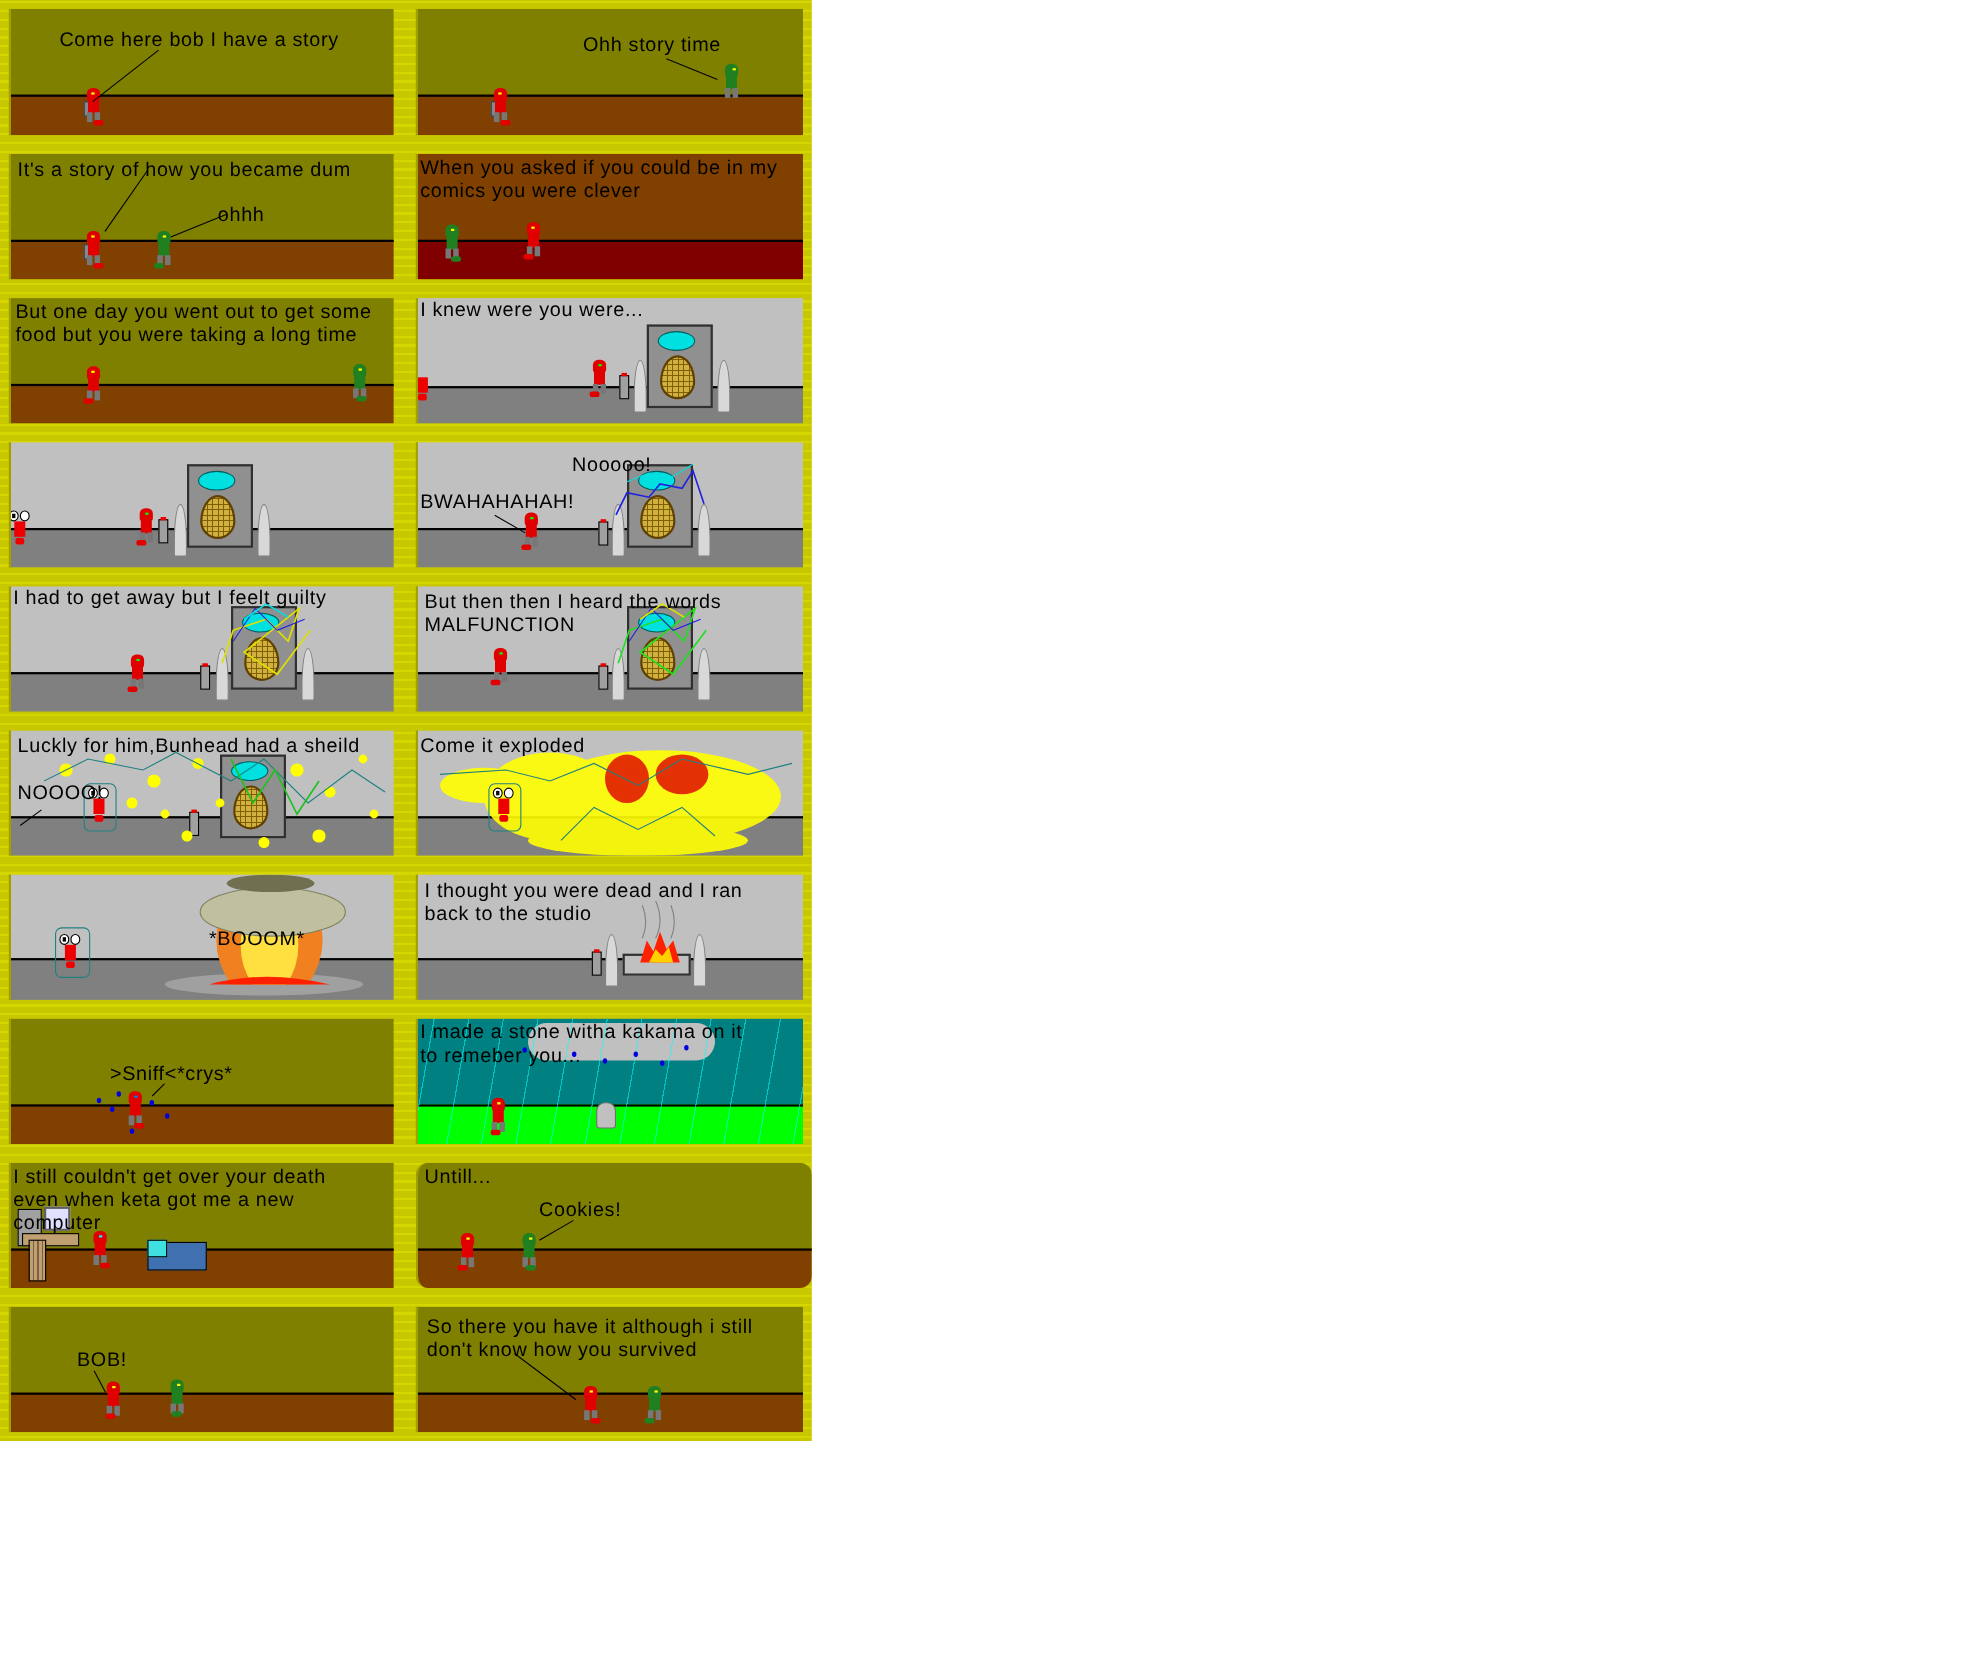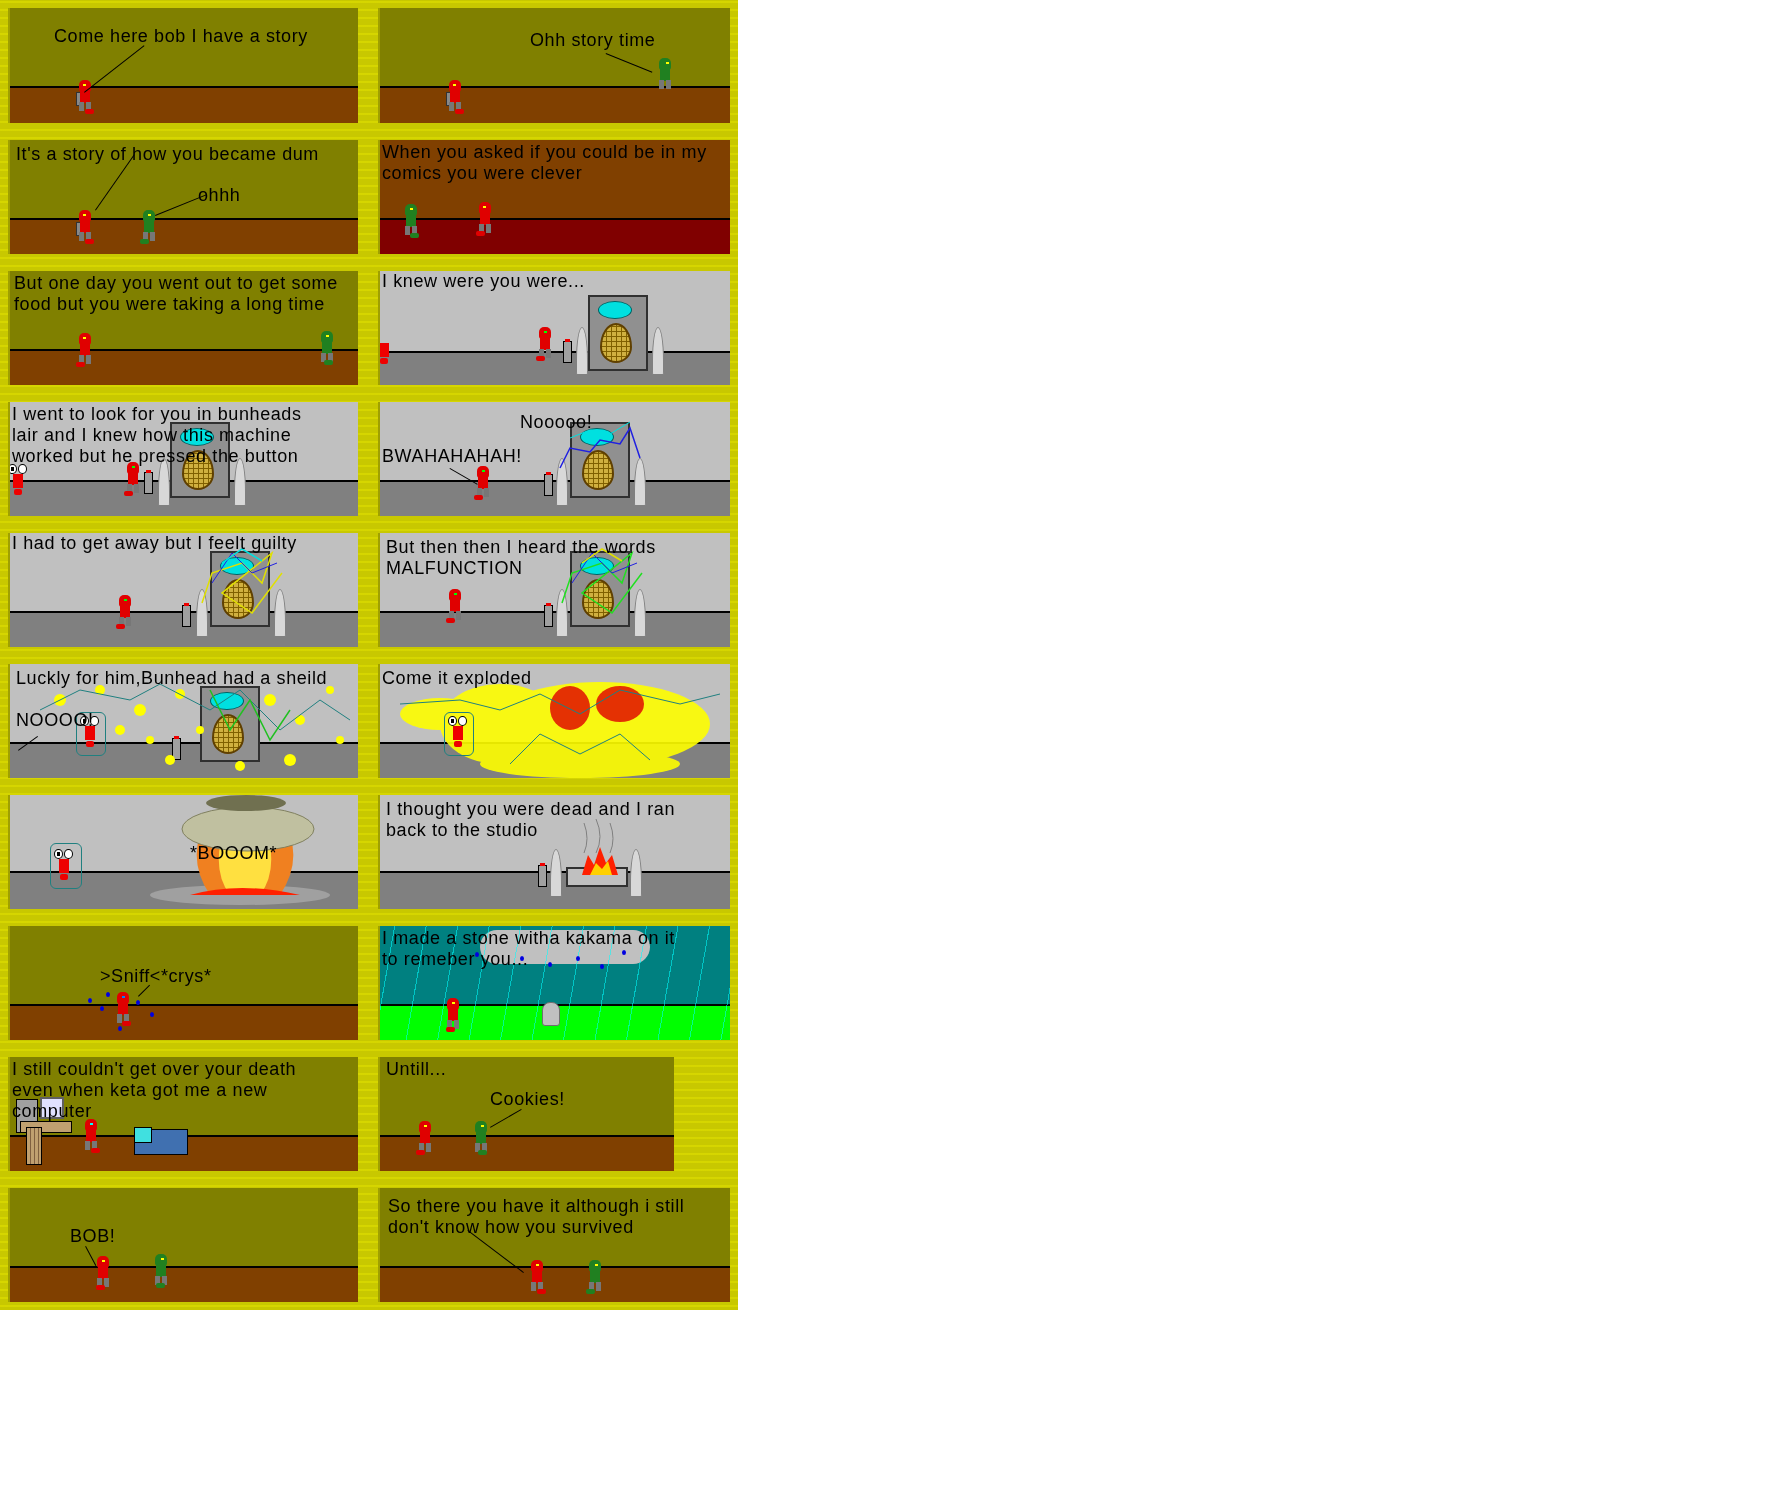--- a/index.html
+++ b/index.html
@@ -203,23 +203,20 @@
   <div class="panel" style="left:8px;top:402px;width:350px;height:114px;">
     <div class="sky" style="height:80px;background:#c0c0c0;"></div>
     <div class="ground" style="height:34px;background:#808080;"></div>
     <div class="machine" style="left:160px;top:20px;width:56px;height:72px;">
         <div class="pod"></div>
         <div class="egg"></div>
       </div>
     <div class="pillar" style="left:148px;top:56px;"></div>
     <div class="pillar" style="left:224px;top:56px;"></div>
     <div class="button-post" style="left:134px;top:70px;"></div>
-    <div class="caption" style="left:2px;top:2px;">I went to look for you in bunheads
-lair and I knew how this machine
-worked but he pressed the button</div>
     <div class="bunhead" style="left:-2px;top:62px;">
         <div class="eyes">
           <i style="left:3px"></i>
           <i style="left:13px"></i>
         </div>
         <div class="b"></div>
         <div class="f" style="left:6px"></div>
       </div>
     <div class="fig red" style="left:114px;top:60px;">
         <div class="head">
@@ -482,21 +479,21 @@
         <div class="head">
           <div class="eye" style="left:5px"></div>
         </div>
         <div class="body"></div>
         <div class="legl"></div>
         <div class="legr"></div>
         <div class="foot" style="left:2px"></div>
       </div>
     <div class="stone" style="left:162px;top:76px;"></div>
   </div>
-  <div class="panel" style="left:378px;top:1057px;width:296px;height:114px;">
+  <div class="panel" style="left:378px;top:1057px;width:360px;height:114px;border-radius:11px;">
     <div class="sky" style="height:80px;background:#808000;"></div>
     <div class="ground" style="height:34px;background:#804000;"></div>
     <div class="caption" style="left:6px;top:2px;">Untill...</div>
     <div class="caption" style="left:110px;top:32px;">Cookies!</div>
     <div class="tail" style="left:110px;top:70px;width:36px;transform:rotate(-30deg);"></div>
     <div class="fig red" style="left:36px;top:64px;">
         <div class="head">
           <div class="eye" style="left:5px"></div>
         </div>
         <div class="body"></div>

